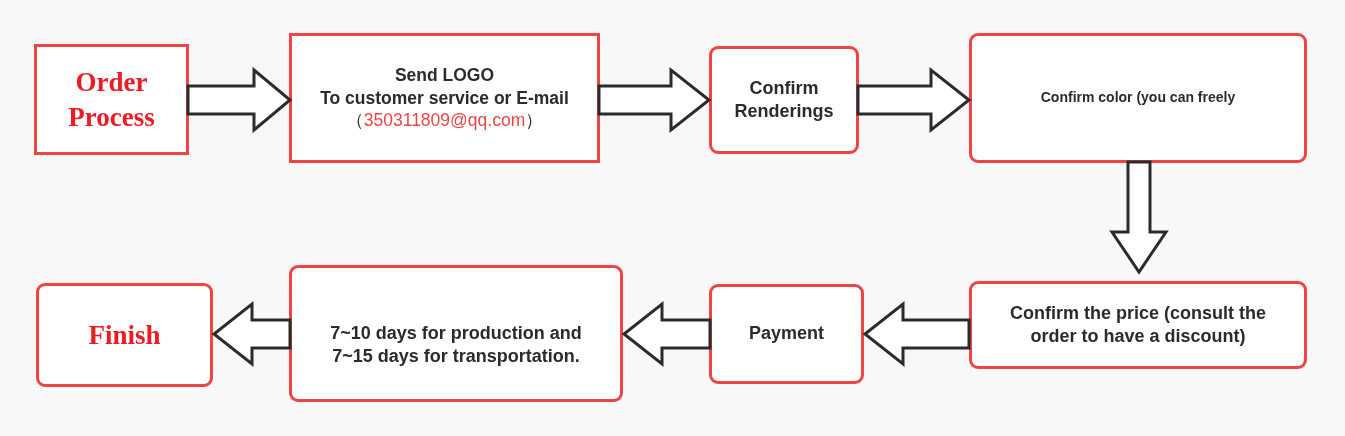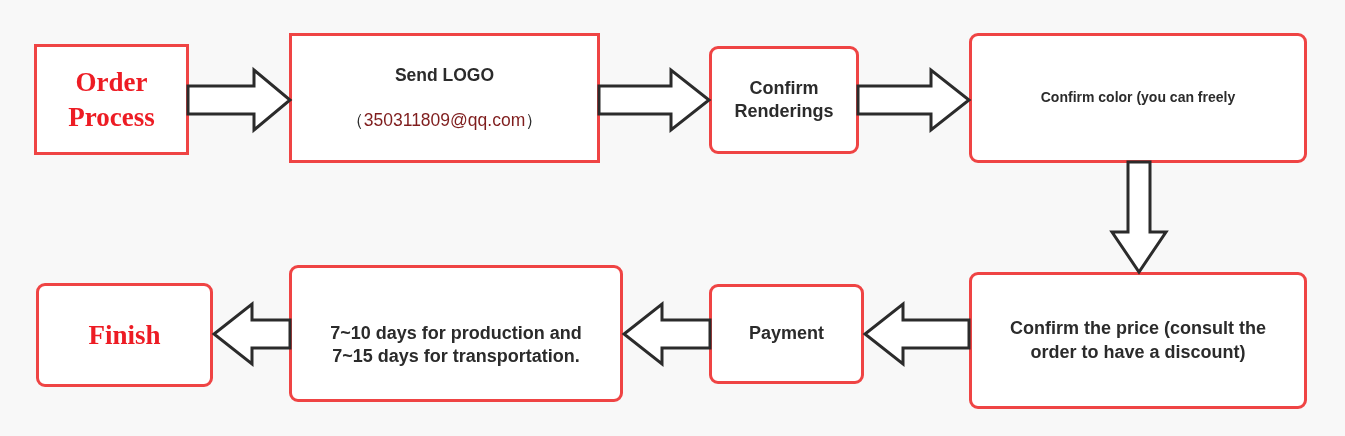--- a/index.html
+++ b/index.html
@@ -35,32 +35,32 @@
   .node.square  { border-radius: 0; }
 
   .node .txt { display: block; padding: 0 6px; }
 
   .accent-red {
     color: #ed1c24;
     font-family: "Liberation Serif", serif;
     font-weight: bold;
   }
   .accent-green {
-    color: #7f1d1d;
+    color: #ef4444;
     font-weight: normal;
     font-family: "Liberation Sans", sans-serif;
   }
   .paren { color: #2b2b2b; font-weight: normal; }
 
   
   #n-order    { left: 34px;  top: 44px;  width: 155px; height: 111px; font-size: 27px; }
   #n-sendlogo { left: 289px; top: 33px;  width: 311px; height: 130px; font-size: 17.5px; }
   #n-render   { left: 709px; top: 46px;  width: 150px; height: 108px; font-size: 18px; }
   #n-color    { left: 969px; top: 33px;  width: 338px; height: 130px; font-size: 14px; }
-  #n-price    { left: 969px; top: 272px; width: 338px; height: 137px; font-size: 18px; }
+  #n-price    { left: 969px; top: 281px; width: 338px; height: 88px; font-size: 18px; }
   #n-payment  { left: 709px; top: 284px; width: 155px; height: 100px; font-size: 18px; }
   #n-prod     { left: 289px; top: 265px; width: 334px; height: 137px; font-size: 18px; }
   #n-finish   { left: 36px;  top: 283px; width: 177px; height: 104px; font-size: 27px; }
 
   .arrow {
     position: absolute;
     display: block;
   }
   .arrow svg { display: block; overflow: visible; }
   .arrow polygon {
@@ -83,21 +83,21 @@
 
 <div id="canvas">
 
   <div class="node square" id="n-order">
     <span class="txt accent-red"><span>Order</span><br><span>Process</span></span>
   </div>
 
   <div class="node square" id="n-sendlogo">
     <span class="txt">
       <span>Send LOGO</span><br>
-      <br>
+      <span>To customer service or E-mail</span><br>
       <span class="paren">（</span><span class="accent-green">350311809@qq.com</span><span class="paren">）</span>
     </span>
   </div>
 
   <div class="node rounded" id="n-render">
     <span class="txt"><span>Confirm</span><br><span>Renderings</span></span>
   </div>
 
   <div class="node rounded" id="n-color">
     <span class="txt"><span>Confirm color (you can freely</span><br></span>

